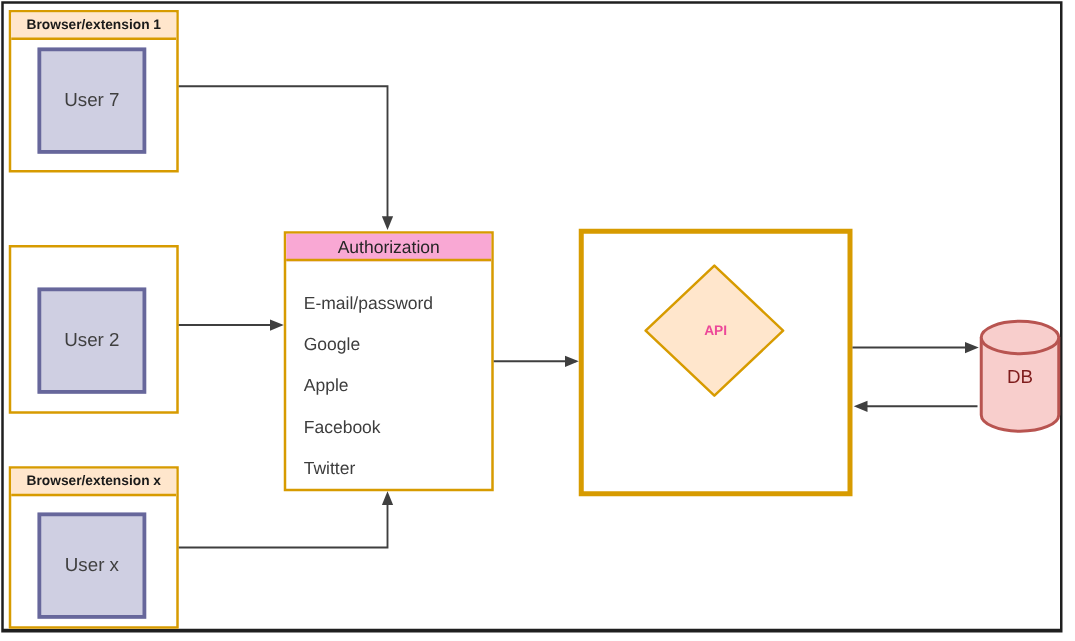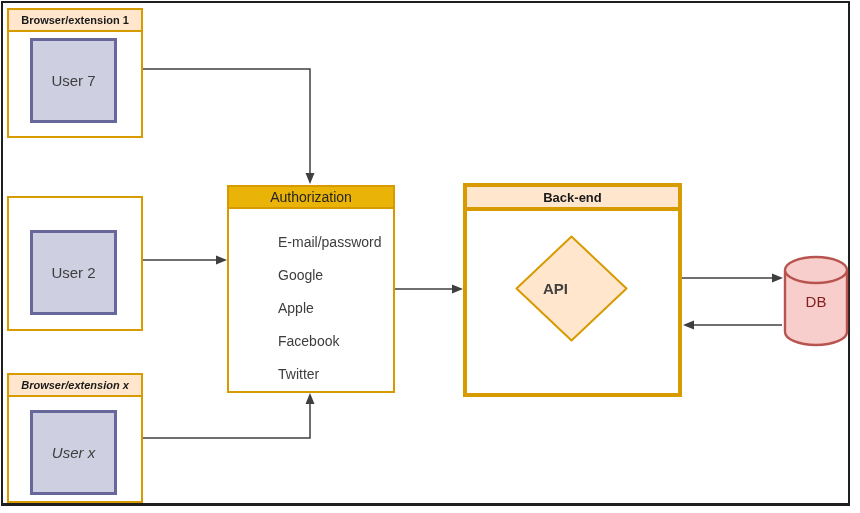--- a/index.html
+++ b/index.html
@@ -26,42 +26,42 @@
     background:#CFCFE2;border:3px solid #67679B;
     display:flex;align-items:center;justify-content:center;
     font-size:15px;color:#3f3f3f;
   }
   
   #auth-box{
     position:absolute;left:227px;top:185px;width:168px;height:208px;box-sizing:border-box;
     border:2px solid #D79B00;background:#ffffff;
   }
   #auth-hdr{
-    height:20px;background:#eab308;border-bottom:2px solid #D79B00;
+    height:20px;background:#f9a8d4;border-bottom:2px solid #D79B00;
     display:flex;align-items:center;justify-content:center;
     font-size:14px;color:#262626;
   }
   #auth-list{padding:17px 0 0 14px;}
-  .auth-item{font-size:14px;line-height:33px;color:#3d3d3d;white-space:nowrap;margin-left:35px;}
+  .auth-item{font-size:14px;line-height:33px;color:#3d3d3d;white-space:nowrap;}
   
   #backend-box{
     position:absolute;left:463px;top:183px;width:219px;height:214px;box-sizing:border-box;
     border:4px solid #D79B00;background:#ffffff;
   }
   #backend-hdr{
     height:20px;background:#FFE6CC;border-bottom:4px solid #D79B00;
     display:flex;align-items:center;justify-content:center;
     font-size:13px;font-weight:bold;color:#1a1a1a;
   }
   #backend-body{position:relative;width:100%;height:162px;}
   #api-diamond{position:absolute;left:48px;top:24px;width:113px;height:107px;}
   #api-label{
-    position:absolute;left:32px;top:24px;width:113px;height:107px;
+    position:absolute;left:49px;top:24px;width:113px;height:107px;
     display:flex;align-items:center;justify-content:center;
-    font-size:15px;font-weight:bold;color:#404040;
+    font-size:11px;font-weight:bold;color:#ec4899;
   }
   
   #db-wrap{position:absolute;left:782px;top:255px;width:68px;height:94px;}
   #db-label{
     position:absolute;left:0;top:38px;width:68px;text-align:center;
     font-size:15px;color:#7f1d1d;
   }
   
   #wires{position:absolute;left:0;top:0;width:860px;height:513px;pointer-events:none;}
 </style>
@@ -77,40 +77,39 @@
       <span>User 7</span>
     </div>
   </div>
 
   <div class="bbox" style="left:7px;top:196px;height:135px;">
     <div class="user-sq" style="top:32px;">
       <span>User 2</span>
     </div>
   </div>
 
-  <div class="bbox" style="left:7px;top:373px;font-style:italic;">
+  <div class="bbox" style="left:7px;top:373px;">
     <div class="bbox-hdr">Browser/extension x</div>
     <div class="user-sq" style="top:35px;">
       <span>User x</span>
     </div>
   </div>
 
   <div id="auth-box">
     <div id="auth-hdr">Authorization</div>
     <div id="auth-list">
       <div class="auth-item">E-mail/password</div>
       <div class="auth-item">Google</div>
       <div class="auth-item">Apple</div>
       <div class="auth-item">Facebook</div>
       <div class="auth-item">Twitter</div>
     </div>
   </div>
 
   <div id="backend-box">
-    <div id="backend-hdr">Back-end</div>
     <div id="backend-body">
       <svg id="api-diamond" viewBox="0 0 113 107">
         <polygon points="56.5,1.5 111.5,53.5 56.5,105.5 1.5,53.5" fill="#FFE6CC" stroke="#D79B00" stroke-width="2" stroke-linejoin="round"></polygon>
       </svg>
       <div id="api-label">API</div>
     </div>
   </div>
 
   <div id="db-wrap">
     <svg width="68" height="94" viewBox="0 0 68 94">

